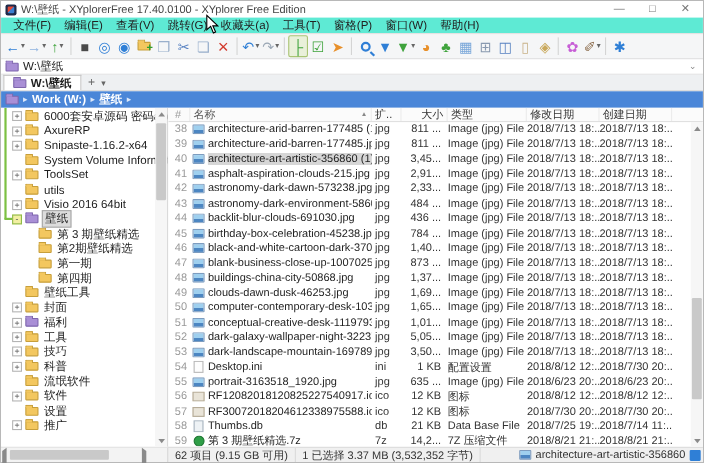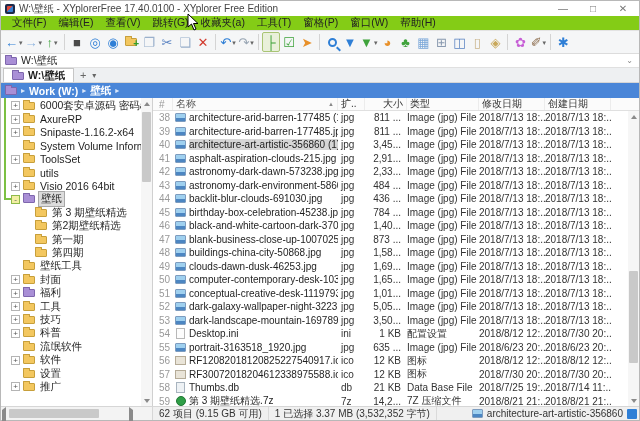--- a/index.html
+++ b/index.html
@@ -9,21 +9,21 @@
 
   
   .titlebar { height:15px; background:#ffffff; display:flex; align-items:center; padding:0 4px; flex:0 0 auto; }
   .app-icon { width:10px; height:10px; background:#1d2a4a; border-radius:2px; position:relative; margin-right:4px; flex:0 0 auto; }
   .app-icon::after { content:""; position:absolute; left:2px; top:2px; width:6px; height:6px; background:linear-gradient(135deg,#e04a3a 0 50%, #3a7fd0 50% 100%); border-radius:1px; }
   .title-text { font-size:10px; color:#444; white-space:nowrap; overflow:hidden; }
   .win-controls { margin-left:auto; display:flex; gap:18px; padding-right:6px; color:#777; font-size:10px; }
   .win-btn { width:12px; text-align:center; cursor:default; }
 
   
-  .menubar { height:14px; background:#84cc16; display:flex; align-items:center; padding-left:5px; gap:0; flex:0 0 auto; }
+  .menubar { height:14px; background:#5eead4; display:flex; align-items:center; padding-left:5px; gap:0; flex:0 0 auto; }
   .menu-item { padding:0 6px; font-size:10.5px; color:#222; white-space:nowrap; }
 
   
   .toolbar { height:24px; background:#f5f6f7; border-top:1px solid #e3e3e3; border-bottom:1px solid #dcdcdc; display:flex; align-items:center; padding:0 3px; flex:0 0 auto; overflow:hidden; }
   .tb-btn { height:20px; min-width:18px; display:flex; align-items:center; justify-content:center; font-size:13px; line-height:1; border-radius:2px; padding:0 1px; position:relative; }
   .tb-btn.pressed { background:#e9f0da; border:1px solid #a9c474; }
   .tb-dd { font-size:7px; color:#666; margin-left:1px; }
   .tb-sep { width:1px; height:16px; background:#d4d4d4; margin:0 3px; flex:0 0 auto; }
   .magnifier { width:9px; height:9px; border:2px solid #2f7fd6; border-radius:50%; position:relative; }
   .magnifier::after { content:""; position:absolute; width:5px; height:2px; background:#2f7fd6; transform:rotate(45deg); left:6px; top:8px; }
@@ -515,21 +515,21 @@
             <span class="cell c-mod">2018/7/13 18:...</span>
             <span class="cell c-cre">2018/7/13 18:...</span>
           </div>
           <div class="file-row">
             <span class="cell c-num">48</span>
             <span class="cell c-icon">
               <span class="ic-image"></span>
             </span>
             <span class="cell c-name"><span>buildings-china-city-50868.jpg</span></span>
             <span class="cell c-ext">jpg</span>
-            <span class="cell c-size">1,58...</span>
+            <span class="cell c-size">1,37...</span>
             <span class="cell c-type">Image (jpg) File</span>
             <span class="cell c-mod">2018/7/13 18:...</span>
             <span class="cell c-cre">2018/7/13 18:...</span>
           </div>
           <div class="file-row">
             <span class="cell c-num">49</span>
             <span class="cell c-icon">
               <span class="ic-image"></span>
             </span>
             <span class="cell c-name"><span>clouds-dawn-dusk-46253.jpg</span></span>

